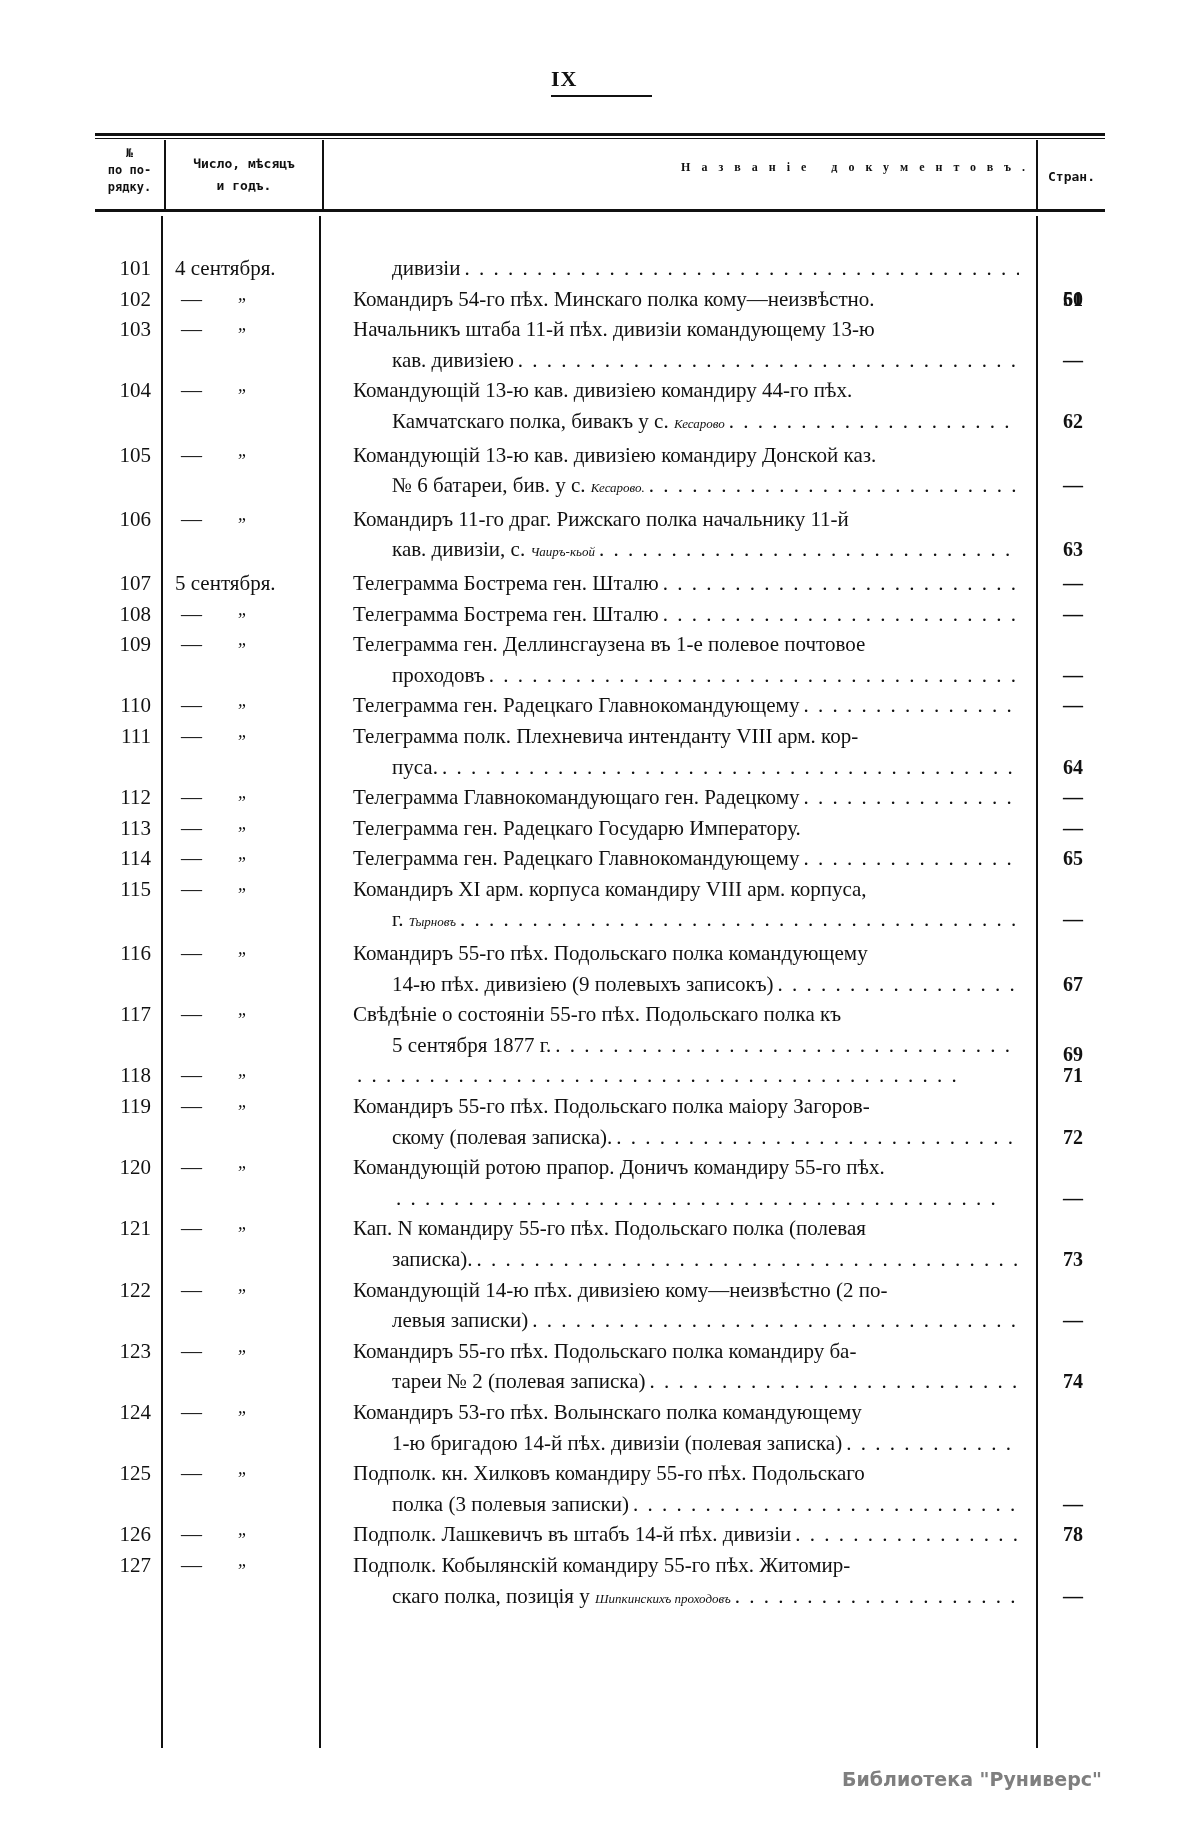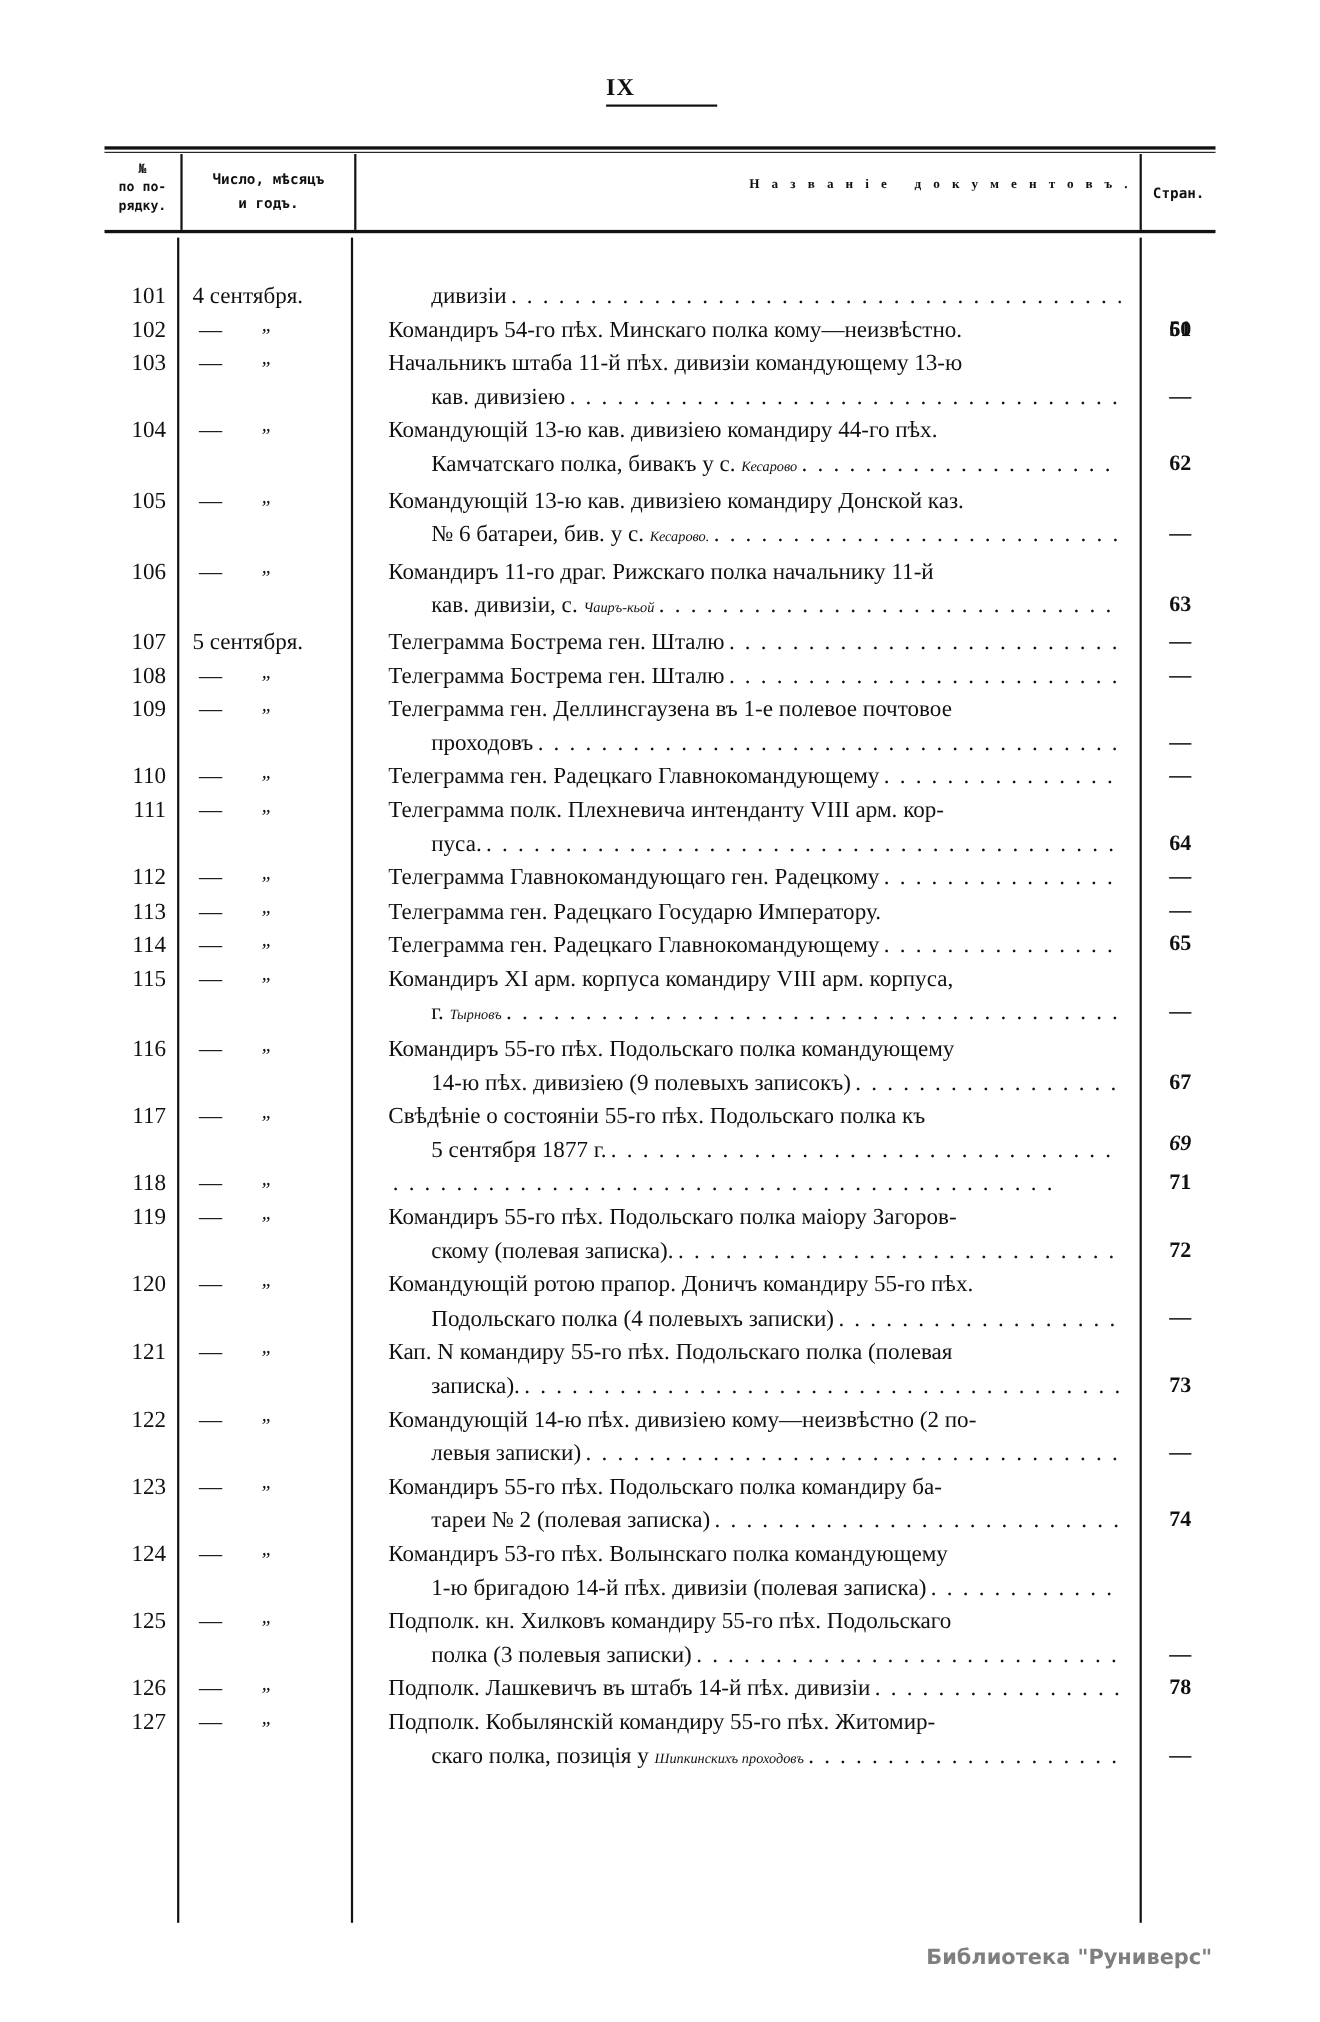--- a/index.html
+++ b/index.html
@@ -282,21 +282,21 @@
       <span class="ditto-mark">”</span>
       <div class="desc">
         <div class="line">
           <span class="txt">Свѣдѣніе о состояніи 55-го пѣх. Подольскаго полка къ</span>
         </div>
         <div class="line cont">
           <span class="txt">5 сентября 1877 г.</span>
           <span class="dots"></span>
         </div>
       </div>
-      <div class="pg" style="top: 25px; font-style: italic;">69</div>
+      <div class="pg" style="top: 40px;">69</div>
     </div>
     <div class="row">
       <div class="num">118</div>
       <span class="ditto-dash">—</span>
       <span class="ditto-mark">”</span>
       <div class="desc">
         <div class="line">
           <span class="dots"></span>
         </div>
       </div>
@@ -319,21 +319,20 @@
     </div>
     <div class="row">
       <div class="num">120</div>
       <span class="ditto-dash">—</span>
       <span class="ditto-mark">”</span>
       <div class="desc">
         <div class="line">
           <span class="txt">Командующій ротою прапор. Доничъ командиру 55-го пѣх.</span>
         </div>
         <div class="line cont">
-          <span class="txt">Подольскаго полка (4 полевыхъ записки)</span>
           <span class="dots"></span>
         </div>
       </div>
       <div class="pg" style="top: 30.6px;">—</div>
     </div>
     <div class="row">
       <div class="num">121</div>
       <span class="ditto-dash">—</span>
       <span class="ditto-mark">”</span>
       <div class="desc">

